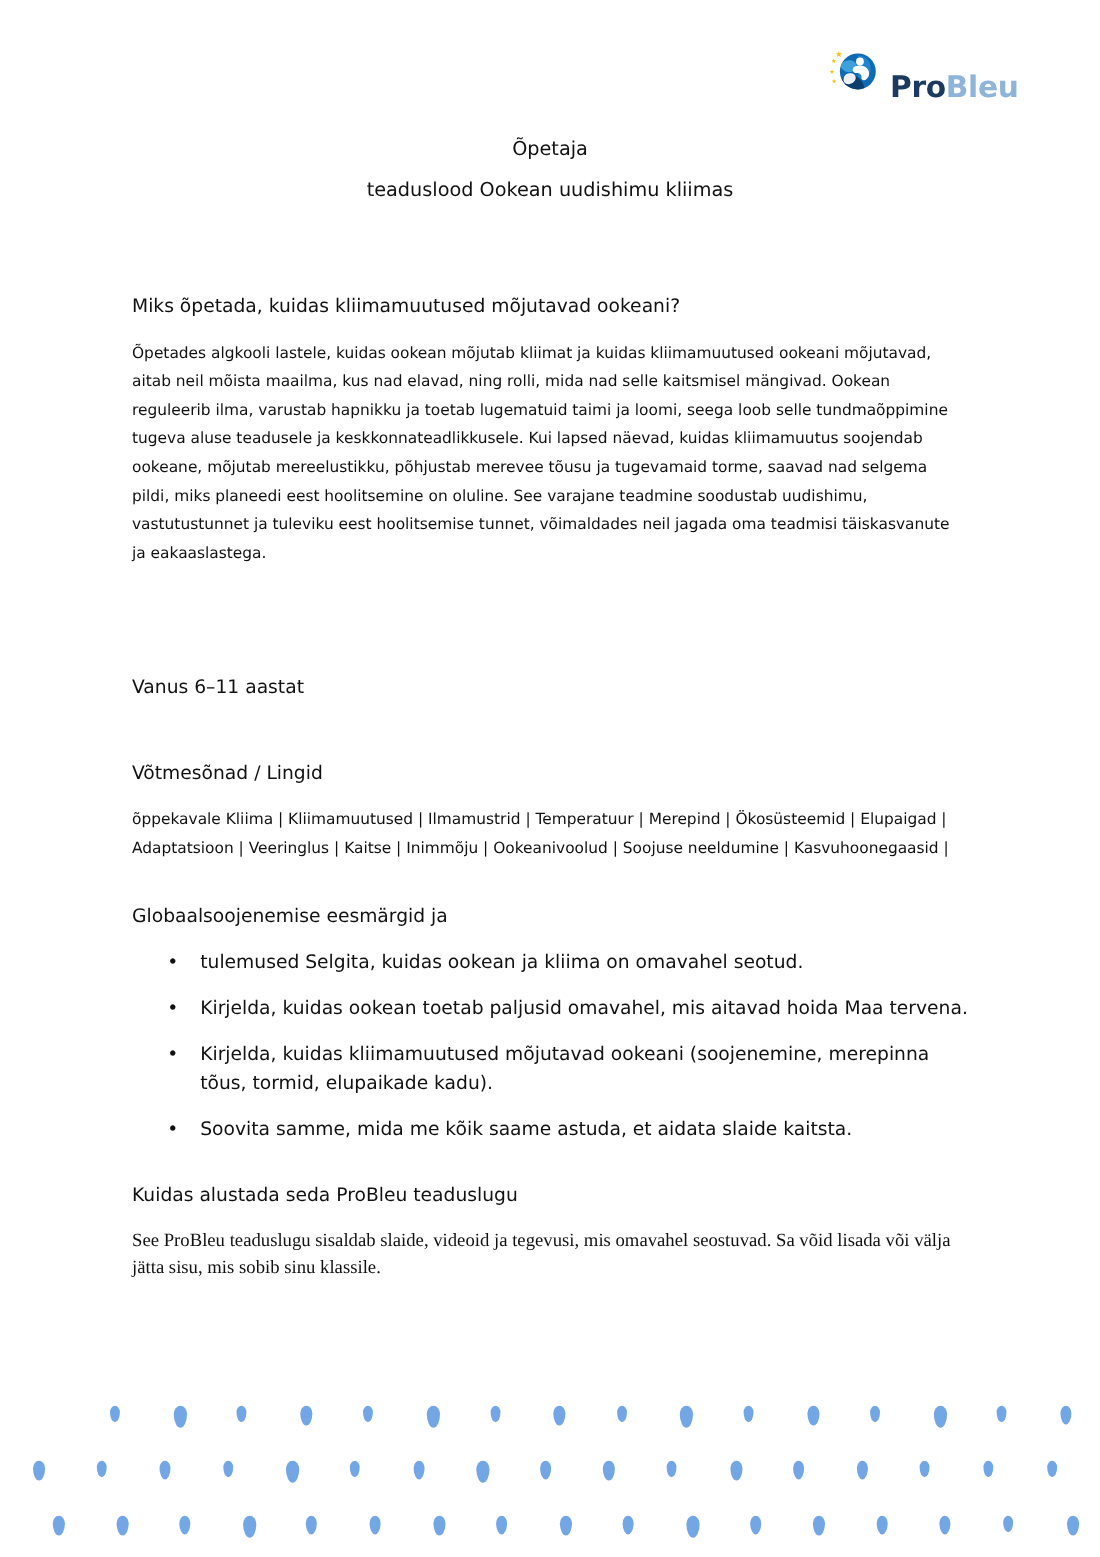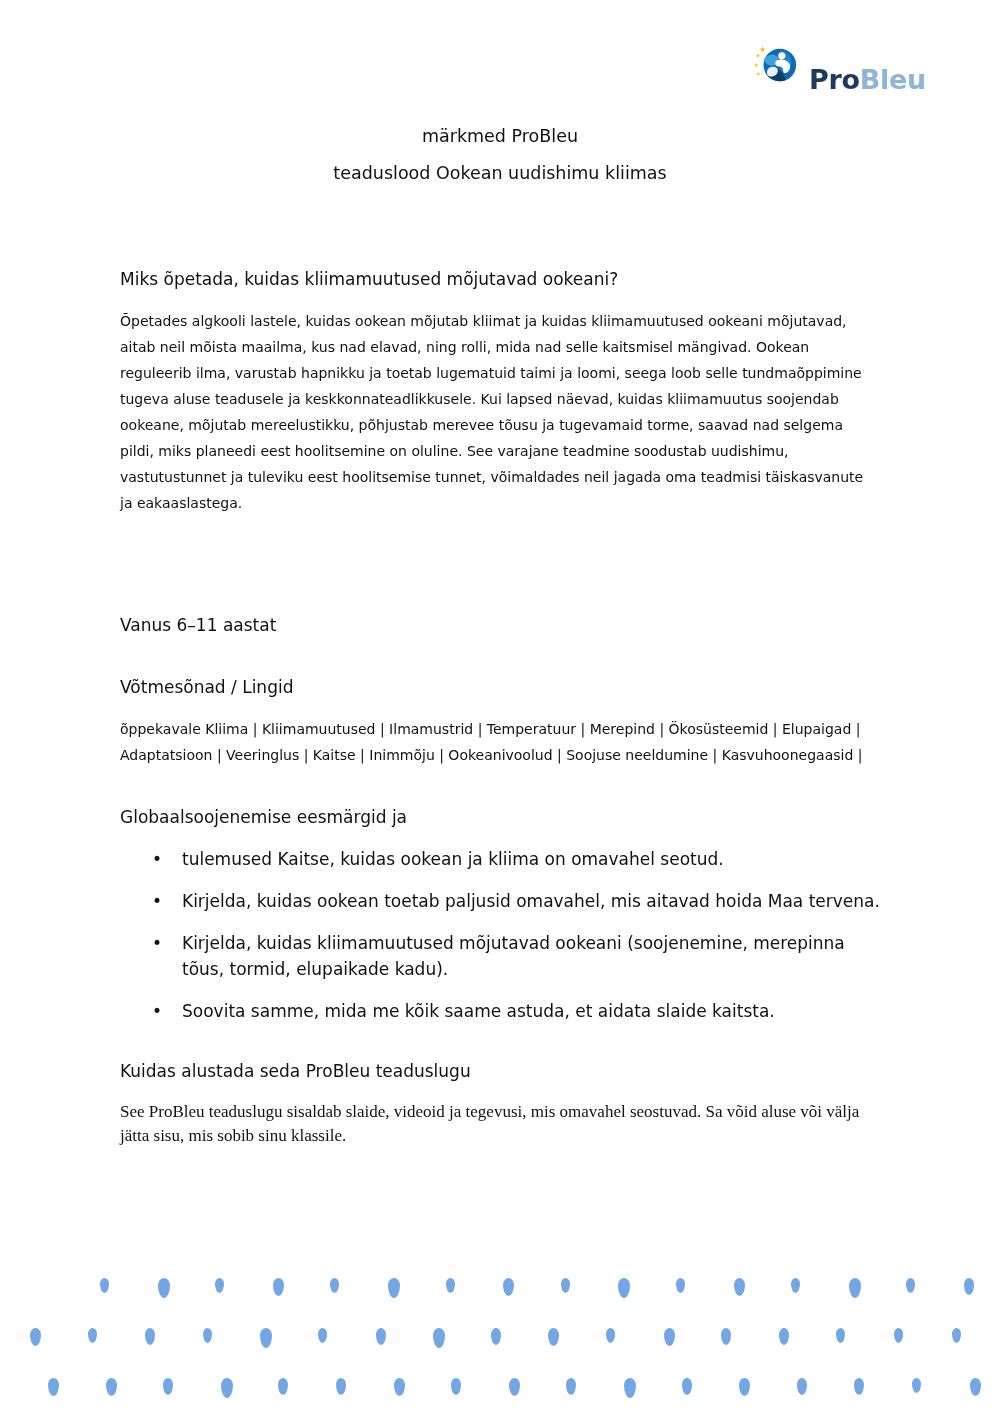--- a/index.html
+++ b/index.html
@@ -159,65 +159,65 @@
       <path d="M50 44 C58 39 70 40 76 47 C82 54 80 64 72 68 C68 70 64 68 65 64 C66 59 62 55 56 55 C50 55 46 51 50 44 Z"></path>
       <path d="M40 56 C48 54 54 58 54 64 C54 70 48 76 40 76 C34 76 30 72 31 66 C32 60 35 57 40 56 Z" opacity="0.92"></path>
     </g>
   </svg>
   <div class="logo-word">
     <span class="w-pro">Pro</span><span class="w-bleu">Bleu</span>
   </div>
 </div>
 
 <div class="doc-header">
-  <div class="h-line">märkmed ProBleu</div>
+  <div class="h-line">Õpetaja</div>
   <div class="h-line">teaduslood Ookean uudishimu kliimas</div>
 </div>
 
 <div class="content">
 
   <div class="sec-heading">Miks õpetada, kuidas kliimamuutused mõjutavad ookeani?</div>
   <p class="para">Õpetades algkooli lastele, kuidas ookean mõjutab kliimat ja kuidas kliimamuutused ookeani mõjutavad, aitab neil mõista maailma, kus nad elavad, ning rolli, mida nad selle kaitsmisel mängivad. Ookean reguleerib ilma, varustab hapnikku ja toetab lugematuid taimi ja loomi, seega loob selle tundmaõppimine tugeva aluse teadusele ja keskkonnateadlikkusele. Kui lapsed näevad, kuidas kliimamuutus soojendab ookeane, mõjutab mereelustikku, põhjustab merevee tõusu ja tugevamaid torme, saavad nad selgema pildi, miks planeedi eest hoolitsemine on oluline. See varajane teadmine soodustab uudishimu, vastutustunnet ja tuleviku eest hoolitsemise tunnet, võimaldades neil jagada oma teadmisi täiskasvanute ja eakaaslastega.</p>
 
   <div class="gap-lg"></div>
 
-  <div class="sec-heading" style="margin-bottom:0;">Vanus 6–11 aastat</div>
+  <div class="sec-heading" style="margin-bottom:16px;">Vanus 6–11 aastat</div>
 
   <div class="gap-md"></div>
 
   <div class="sec-heading">Võtmesõnad / Lingid</div>
   <p class="para">õppekavale Kliima | Kliimamuutused | Ilmamustrid | Temperatuur | Merepind | Ökosüsteemid | Elupaigad | Adaptatsioon | Veeringlus | Kaitse | Inimmõju | Ookeanivoolud | Soojuse neeldumine | Kasvuhoonegaasid |</p>
 
   <div class="gap-md"></div>
 
   <div class="sec-heading" style="margin-bottom:16px;">Globaalsoojenemise eesmärgid ja</div>
 
   <ul class="bullets">
     <li>
       <span class="bullet-dot">•</span>
-      <span>tulemused Kaitse, kuidas ookean ja kliima on omavahel seotud.</span>
+      <span>tulemused Selgita, kuidas ookean ja kliima on omavahel seotud.</span>
     </li>
     <li>
       <span class="bullet-dot">•</span>
       <span>Kirjelda, kuidas ookean toetab paljusid omavahel, mis aitavad hoida Maa tervena.</span>
     </li>
     <li>
       <span class="bullet-dot">•</span>
       <span>Kirjelda, kuidas kliimamuutused mõjutavad ookeani (soojenemine, merepinna tõus, tormid, elupaikade kadu).</span>
     </li>
     <li>
       <span class="bullet-dot">•</span>
       <span>Soovita samme, mida me kõik saame astuda, et aidata slaide kaitsta.</span>
     </li>
   </ul>
 
   <div class="gap-sm"></div>
 
   <div class="sec-heading">Kuidas alustada seda ProBleu teaduslugu</div>
-  <p class="serif-para">See ProBleu teaduslugu sisaldab slaide, videoid ja tegevusi, mis omavahel seostuvad. Sa võid aluse või välja jätta sisu, mis sobib sinu klassile.</p>
+  <p class="serif-para">See ProBleu teaduslugu sisaldab slaide, videoid ja tegevusi, mis omavahel seostuvad. Sa võid lisada või välja jätta sisu, mis sobib sinu klassile.</p>
 
 </div>
 
 <div class="footer-pattern">
   <div class="drop-row r1">
       <span class="drop" style="width: 9px; height: 15px; background: rgb(114, 166, 228); left: 100px;"></span>
       <span class="drop" style="width: 12px; height: 20px; background: rgb(114, 166, 228); left: 157.6px;"></span>
       <span class="drop" style="width: 9px; height: 15px; background: rgb(114, 166, 228); left: 215.2px;"></span>
       <span class="drop" style="width: 11px; height: 18px; background: rgb(114, 166, 228); left: 272.8px;"></span>
       <span class="drop" style="width: 9px; height: 15px; background: rgb(114, 166, 228); left: 330.4px;"></span>

